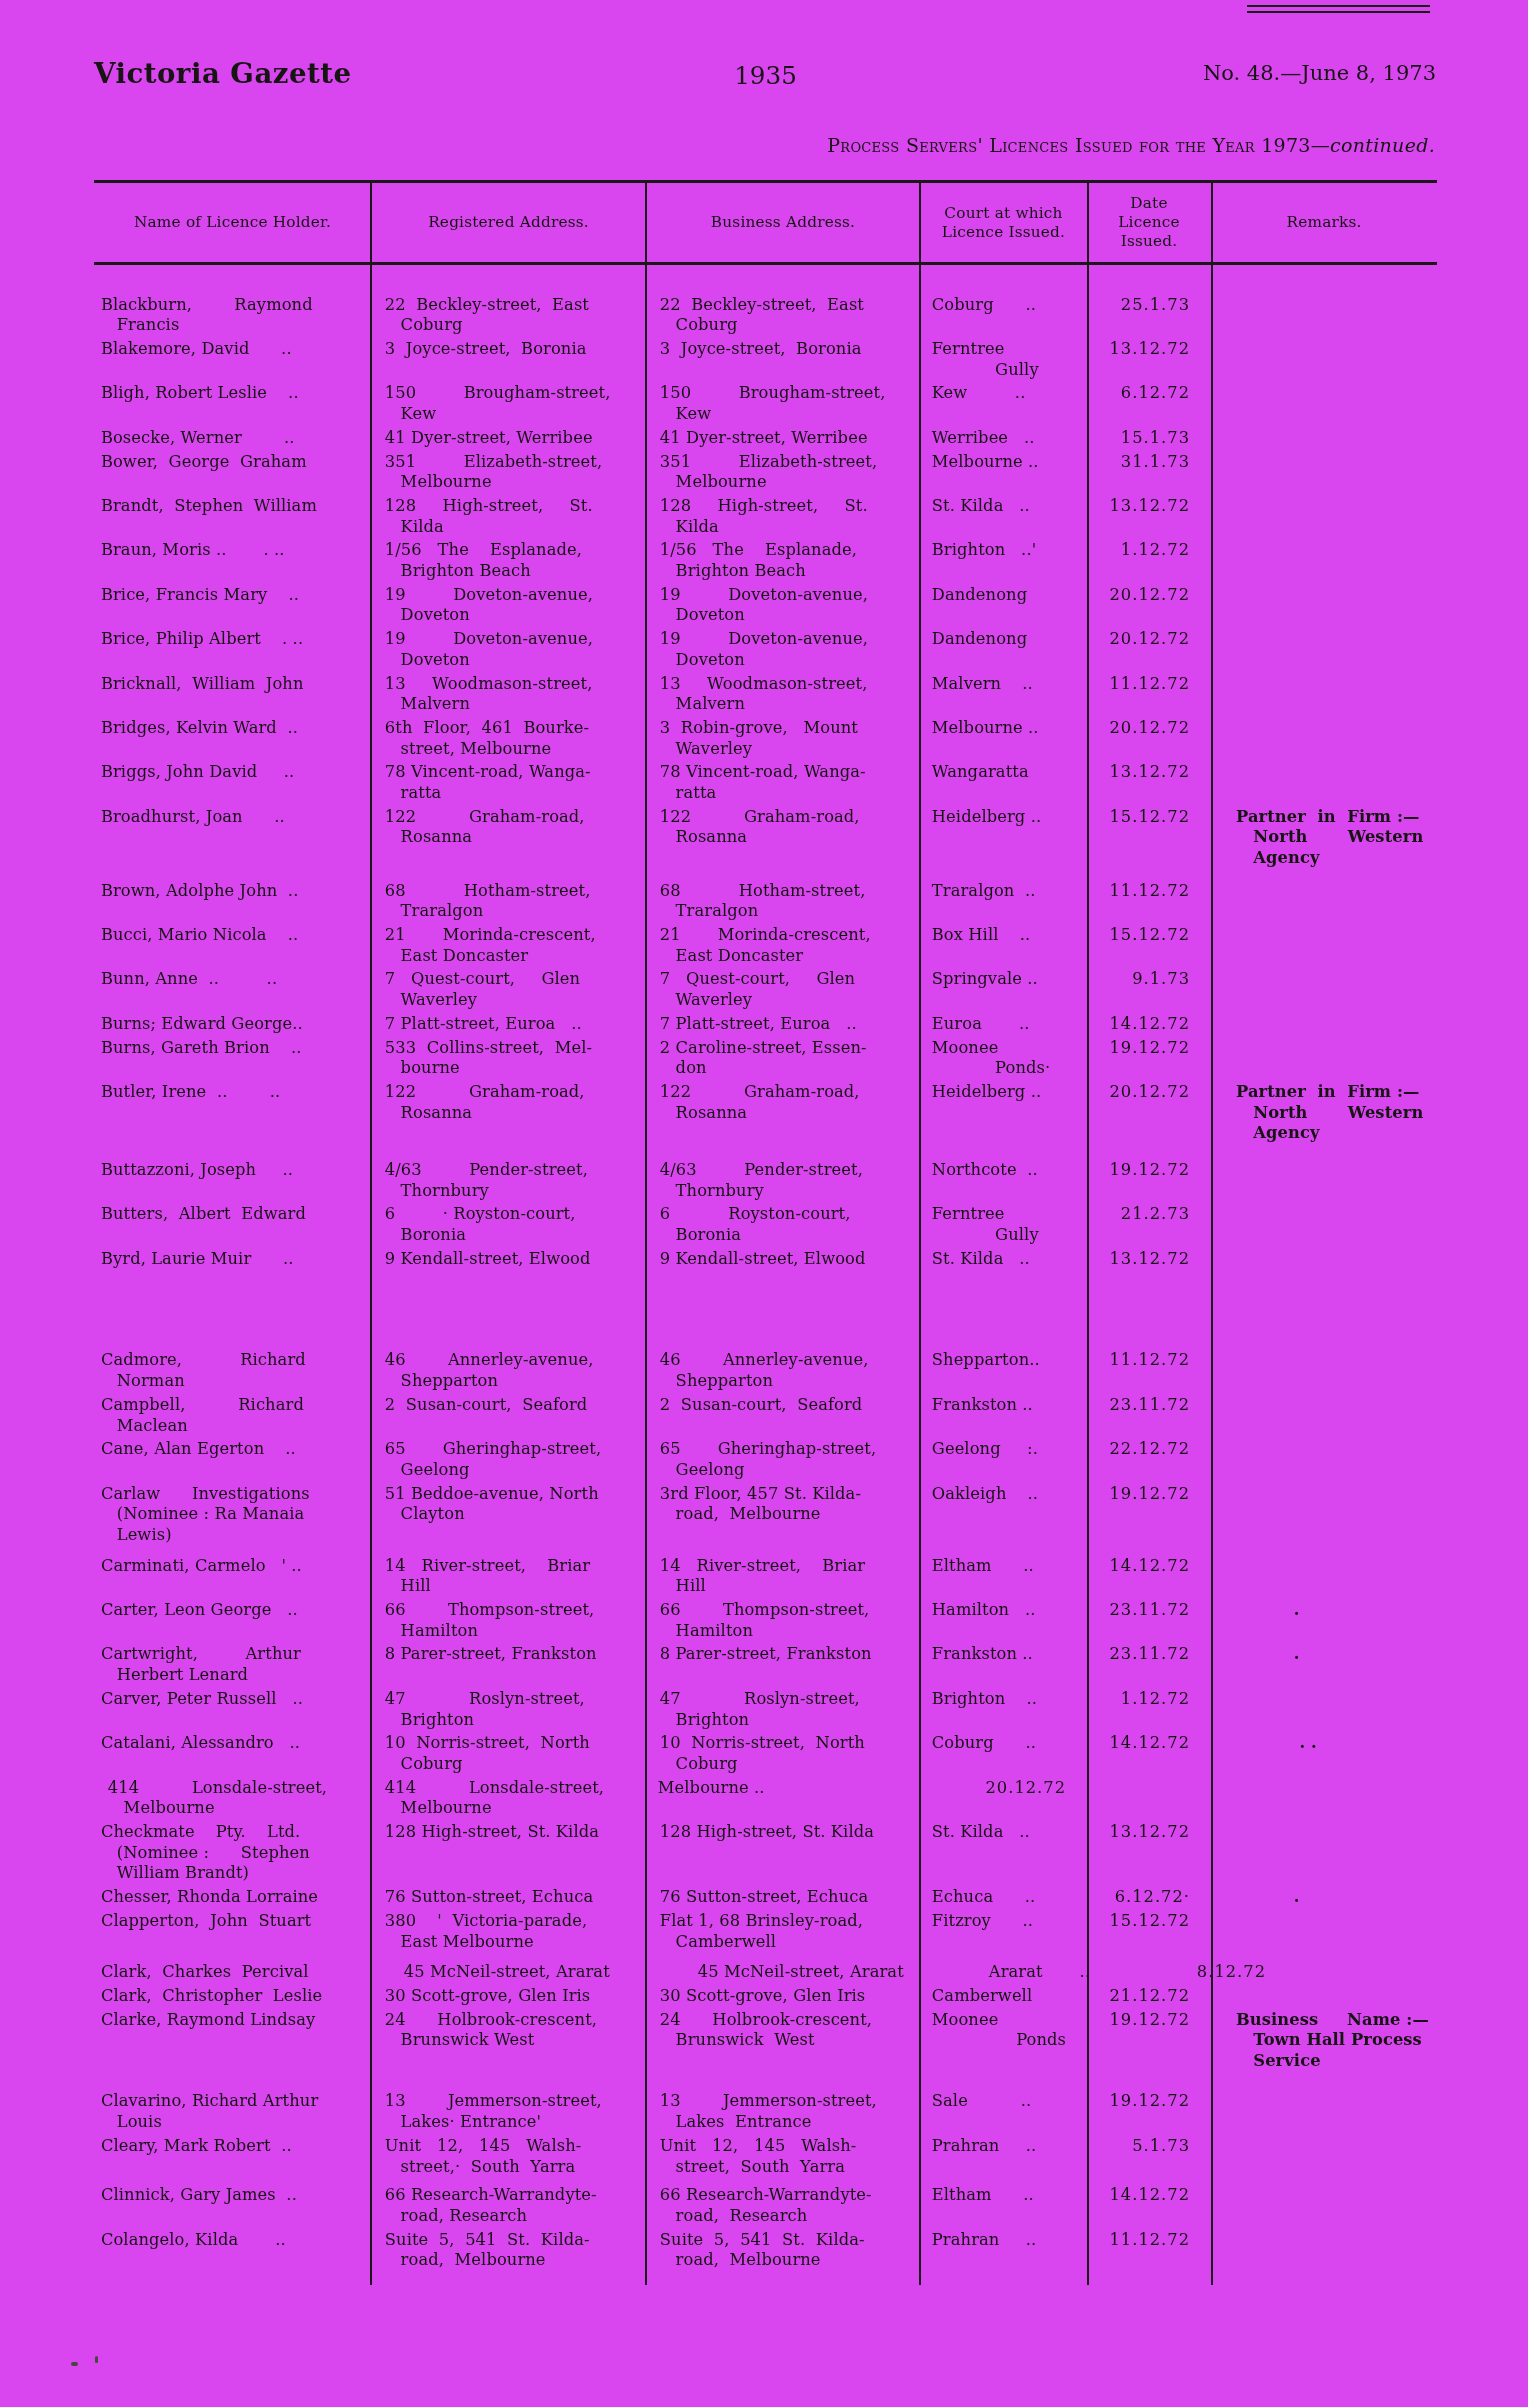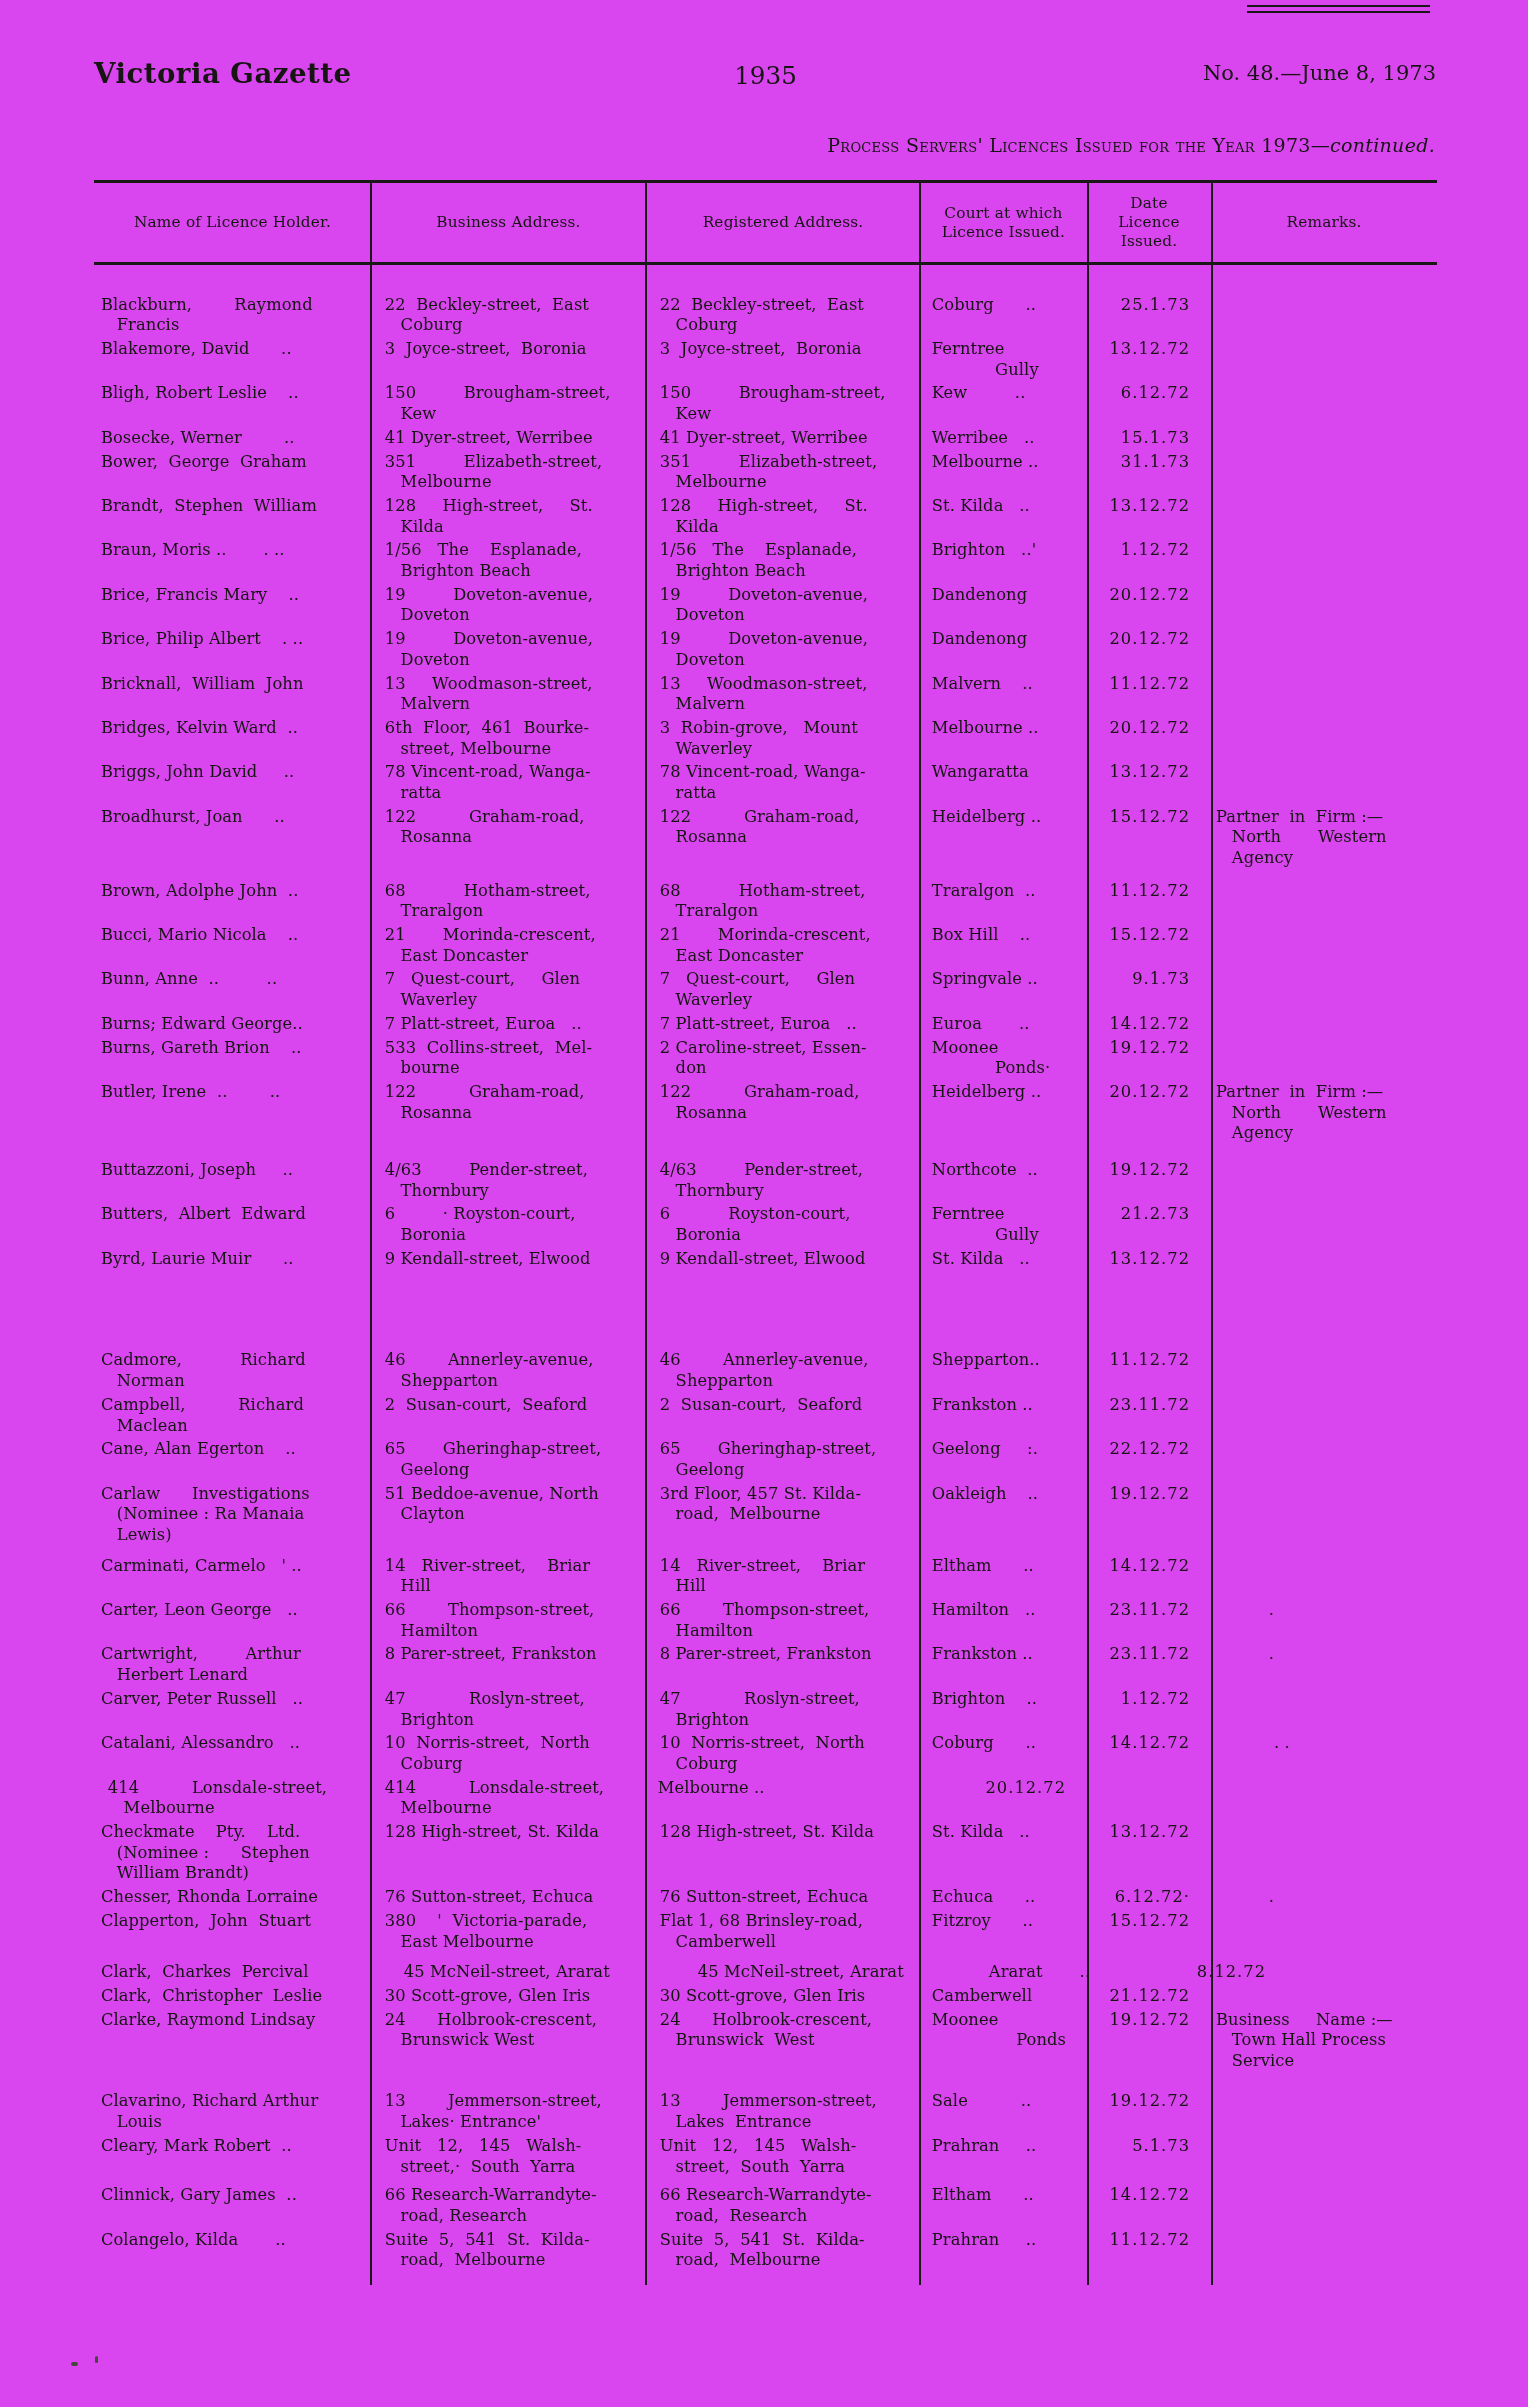--- a/index.html
+++ b/index.html
@@ -50,21 +50,21 @@
   }
   .cell{
     white-space:pre;overflow:hidden;
     font-size:16.3px;line-height:20.7px;letter-spacing:0.1px;
   }
   .c-name{padding-left:6.9px;}
   .c-business{padding-left:13.8px;}
   .c-registered{padding-left:13.8px;}
   .c-court{padding-left:11.8px;}
   .c-date{text-align:right;padding-right:21px;letter-spacing:1px;}
-  .c-remarks{padding-left:5px;}
+  .c-remarks{padding-left:25px;font-weight:bold;}
 </style>
 </head>
 <body>
 
 <div id="page">
 
   <div class="corner-rule cr1"></div>
   <div class="corner-rule cr2"></div>
 
   <div class="journal">Victoria Gazette</div>
@@ -76,22 +76,22 @@
   <div class="hrule rule-top"></div>
   <div class="hrule rule-headerbottom"></div>
   <div class="vrule vr1"></div>
   <div class="vrule vr2"></div>
   <div class="vrule vr3"></div>
   <div class="vrule vr4"></div>
   <div class="vrule vr5"></div>
 
   <div class="thead">
     <div class="th">Name of Licence Holder.</div>
+    <div class="th">Registered Address.</div>
     <div class="th">Business Address.</div>
-    <div class="th">Registered Address.</div>
     <div class="th">Court at which
 Licence Issued.</div>
     <div class="th">Date
 Licence
 Issued.</div>
     <div class="th">Remarks.</div>
   </div>
 
   <div class="tbody">
       <div class="row">

